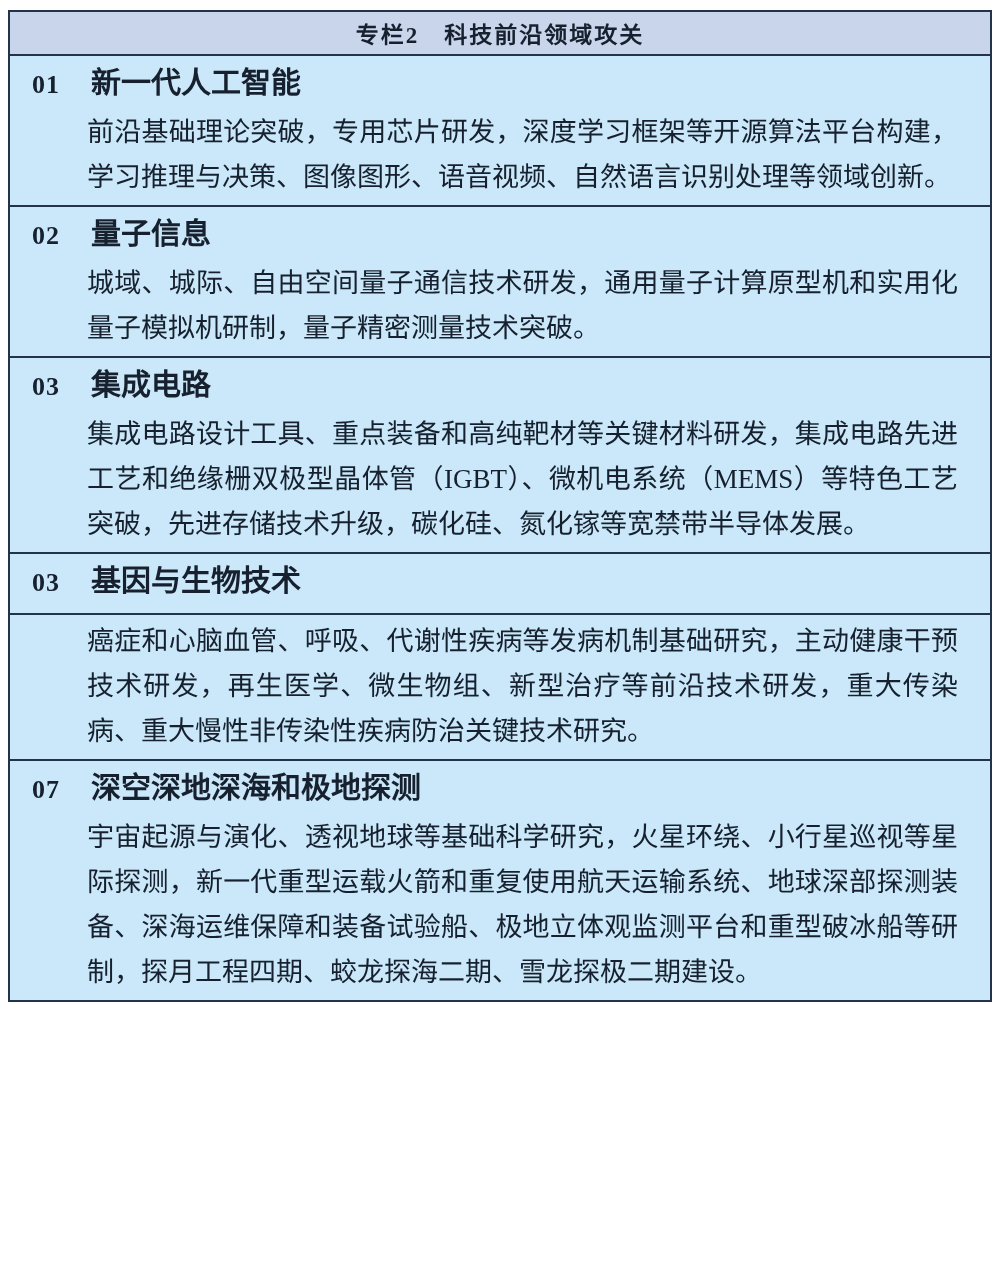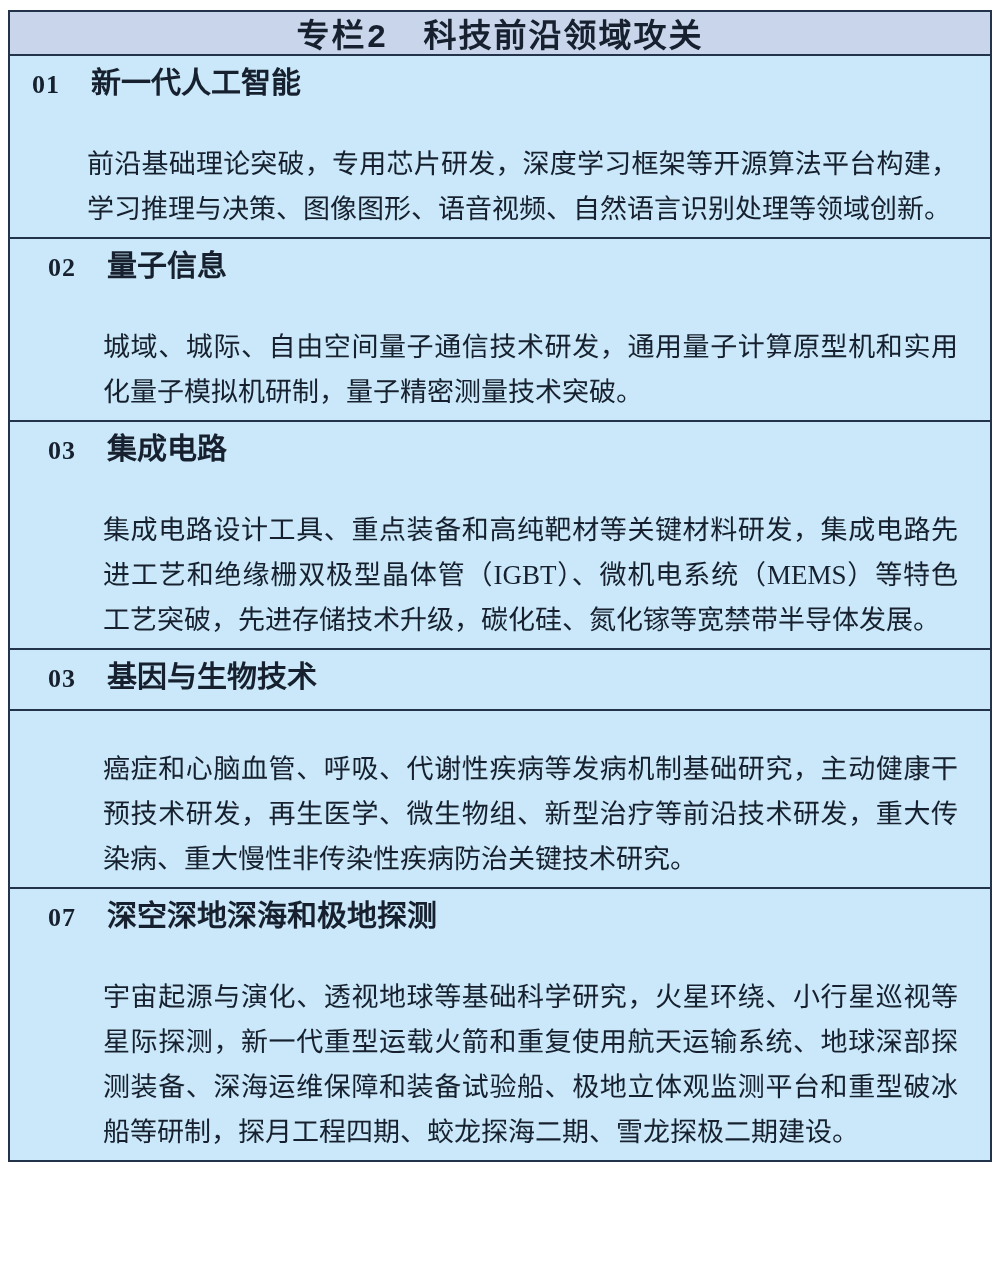--- a/index.html
+++ b/index.html
@@ -21,32 +21,30 @@
     border:2px solid var(--line);
     background:var(--body-bg);
   }
   .panel-header{
     height:44px;
     background:var(--header-bg);
     border-bottom:2px solid var(--line);
     display:flex;align-items:center;justify-content:center;
   }
   .panel-title{
-    font-size:33px;
+    font-size:23px;
     font-weight:bold;
     letter-spacing:2px;
     color:var(--text);
-    font-family:Liberation Mono, monospace;
   }
   .section{
     padding:4px 0 5px 0;
   }
   .section + .section{
     border-top:2px solid var(--line);
-    padding-left:16px;
   }
   .row-head{
     line-height:45px;
     padding-left:22px;
     white-space:nowrap;
   }
   .num{
     display:inline-block;
     width:55px;
     font-size:26px;
@@ -56,21 +54,20 @@
   .head{
     font-size:30px;
     font-weight:bold;
   }
   .body-text{
     font-size:27px;
     line-height:45px;
     padding:0 32px 0 77px;
     text-align:justify;
     text-justify:inter-ideograph;
-    margin-top:32px;
   }
 </style>
 </head>
 <body>
 
 <div class="page">
   <div class="panel">
 
     <div class="panel-header">
       <span class="panel-title">专栏2　科技前沿领域攻关</span>

